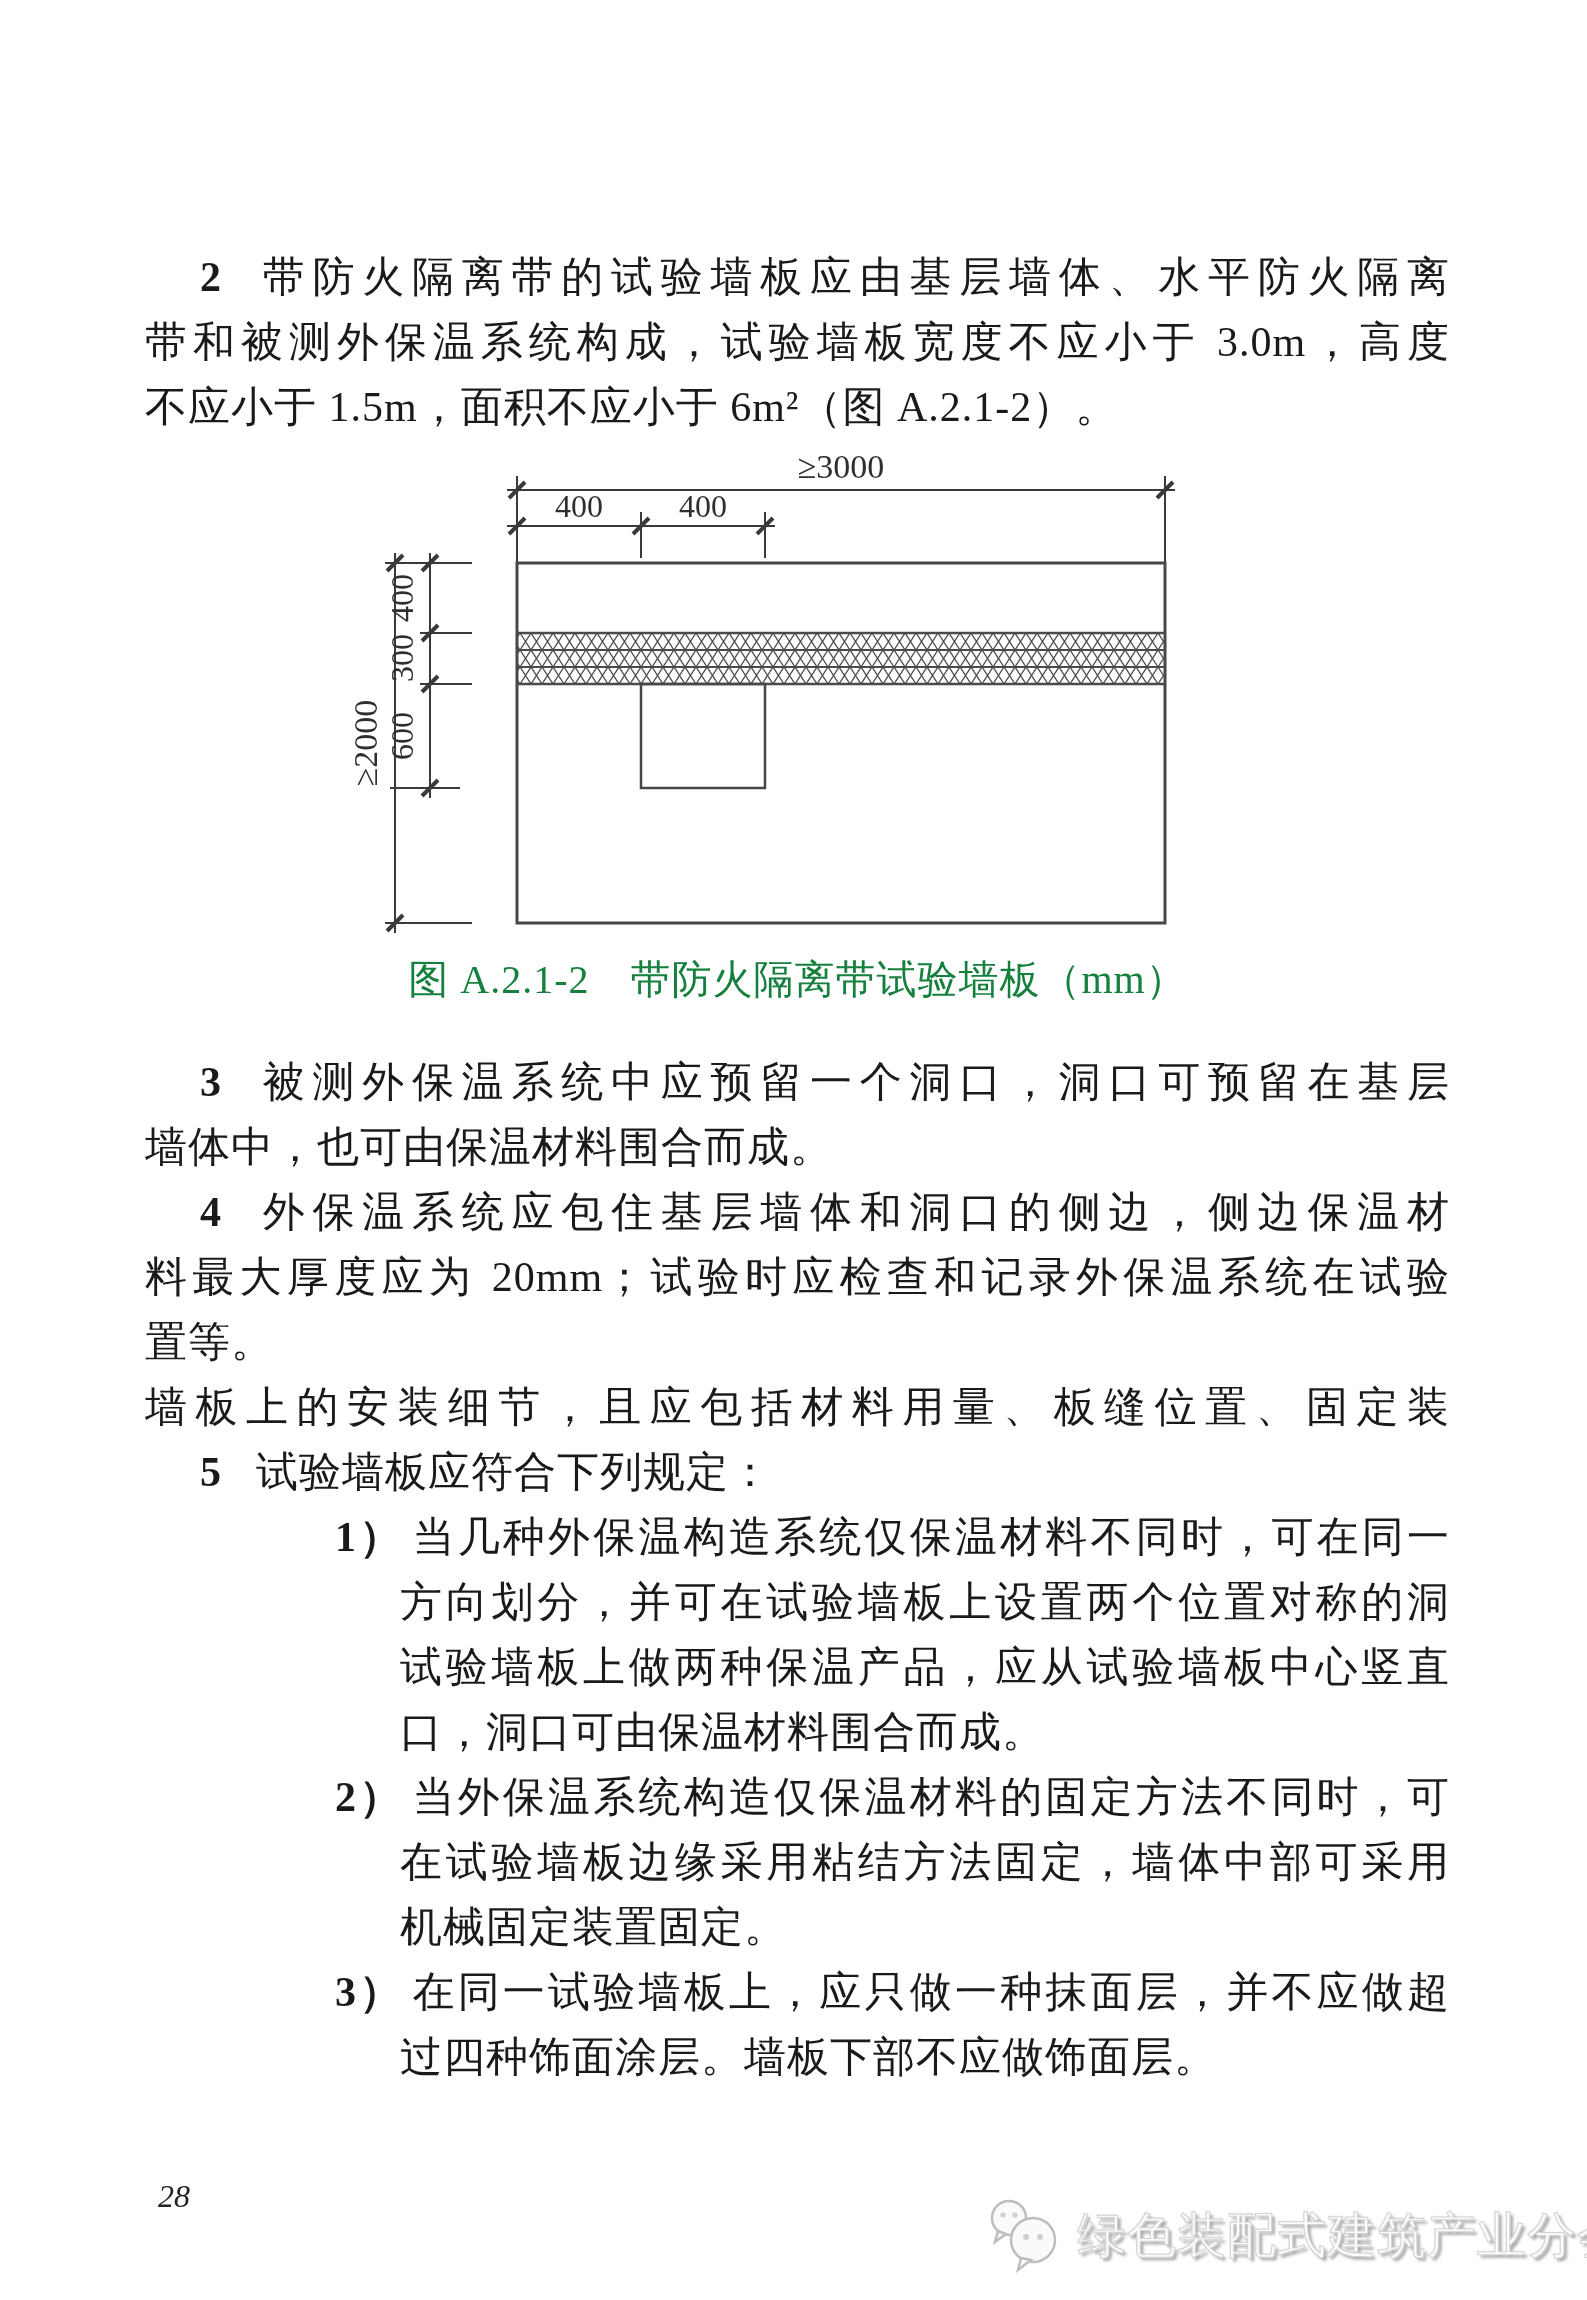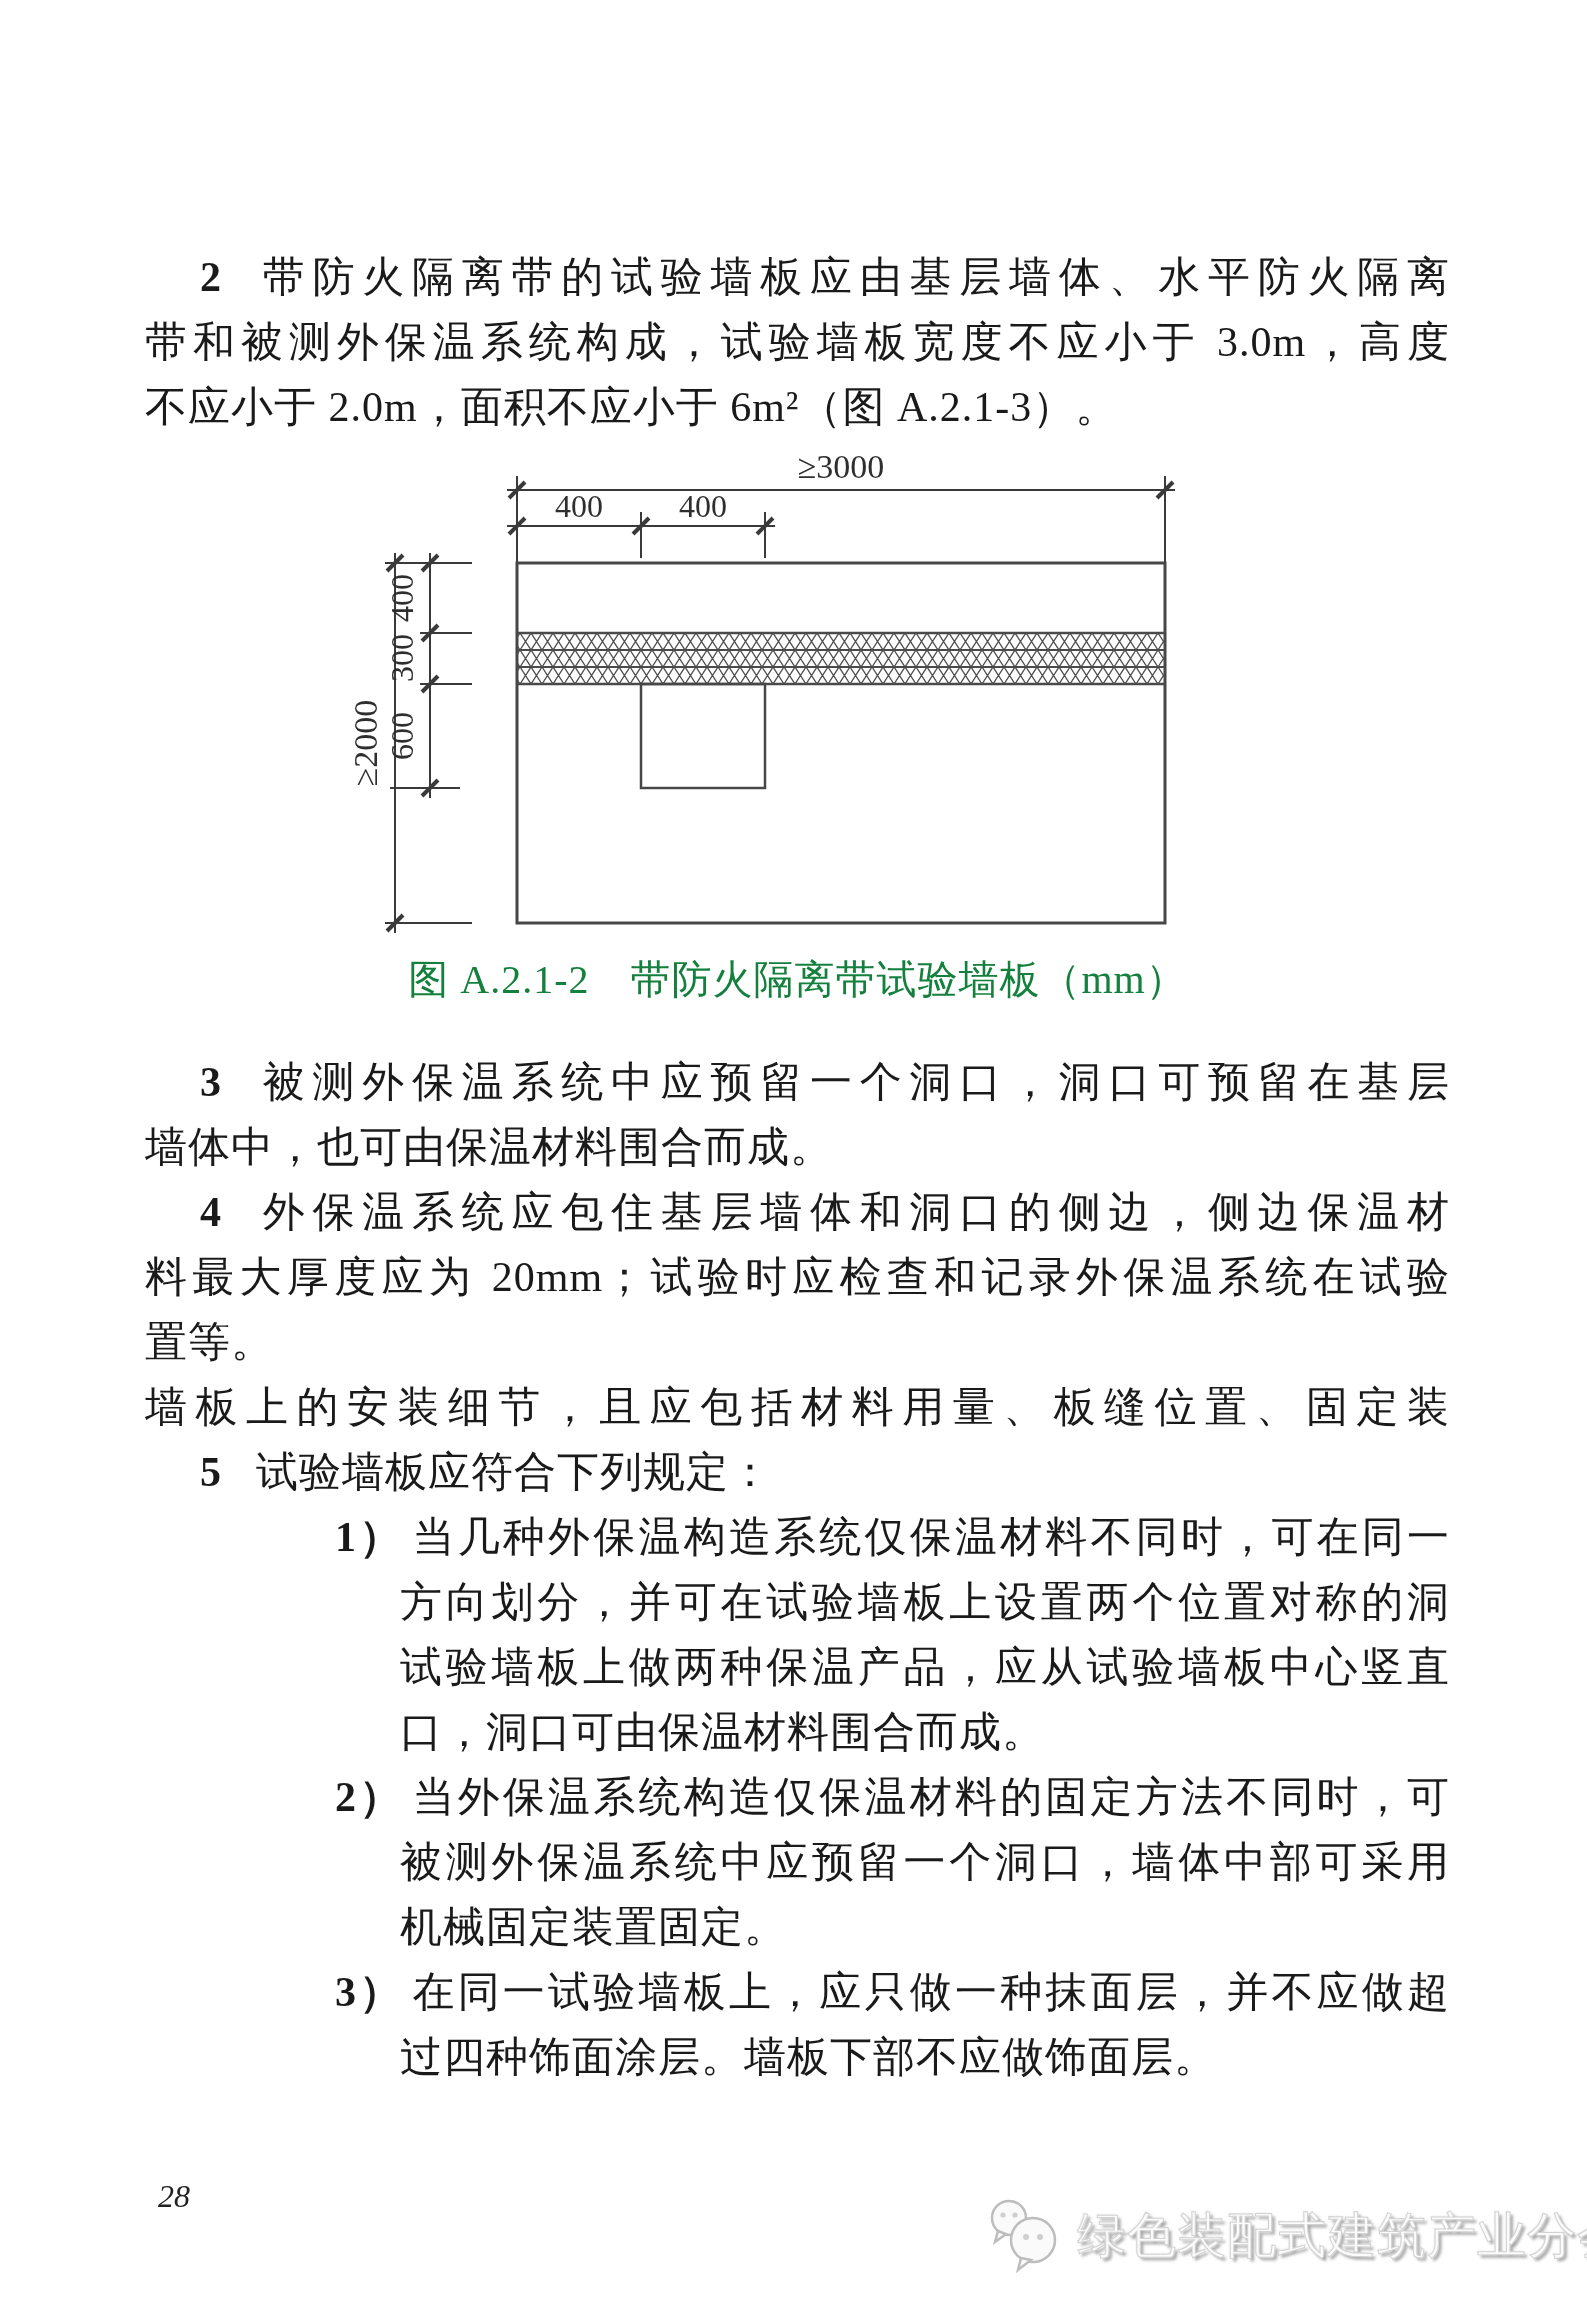--- a/index.html
+++ b/index.html
@@ -33,21 +33,21 @@
 </style>
 </head>
 <body>
 
 <div class="page">
 
   <div class="textflow">
 
     <div class="line jline pfirst"><span class="pnum">2</span><span>带防火隔离带的试验墙板应由基层墙体、水平防火隔离</span></div>
     <div class="line jline">带和被测外保温系统构成，试验墙板宽度不应小于 3.0m，高度</div>
-    <div class="line">不应小于 2.0m，面积不应小于 6m²（图 A.2.1-3）。</div>
+    <div class="line">不应小于 1.5m，面积不应小于 6m²（图 A.2.1-2）。</div>
 
     <div class="fig">
       <svg width="825" height="492" viewBox="0 0 825 492">
         <defs>
           <pattern id="xhatch" patternUnits="userSpaceOnUse" width="22" height="17">
             <path d="M0,0 L11,17 L22,0 M0,17 L11,0 L22,17" stroke="#4d4d4d" stroke-width="1.3" fill="none"></path>
           </pattern>
         </defs>
 
         <text class="dimtext" x="486" y="32" font-size="34" text-anchor="middle">≥3000</text>
@@ -109,21 +109,21 @@
     <div class="line jline">墙板上的安装细节，且应包括材料用量、板缝位置、固定装</div>
 
     <div class="line pfirst"><span class="pnum">5</span><span>试验墙板应符合下列规定：</span></div>
 
     <div class="line jline lifirst"><span class="linum">1）</span><span>当几种外保温构造系统仅保温材料不同时，可在同一</span></div>
     <div class="line jline licont">方向划分，并可在试验墙板上设置两个位置对称的洞</div>
     <div class="line jline licont">试验墙板上做两种保温产品，应从试验墙板中心竖直</div>
     <div class="line licont">口，洞口可由保温材料围合而成。</div>
 
     <div class="line jline lifirst"><span class="linum">2）</span><span>当外保温系统构造仅保温材料的固定方法不同时，可</span></div>
-    <div class="line jline licont">被测外保温系统中应预留一个洞口，墙体中部可采用</div>
+    <div class="line jline licont">在试验墙板边缘采用粘结方法固定，墙体中部可采用</div>
     <div class="line licont">机械固定装置固定。</div>
 
     <div class="line jline lifirst"><span class="linum">3）</span><span>在同一试验墙板上，应只做一种抹面层，并不应做超</span></div>
     <div class="line licont">过四种饰面涂层。墙板下部不应做饰面层。</div>
 
 
   </div>
 
   <div class="pageno">28</div>
 

